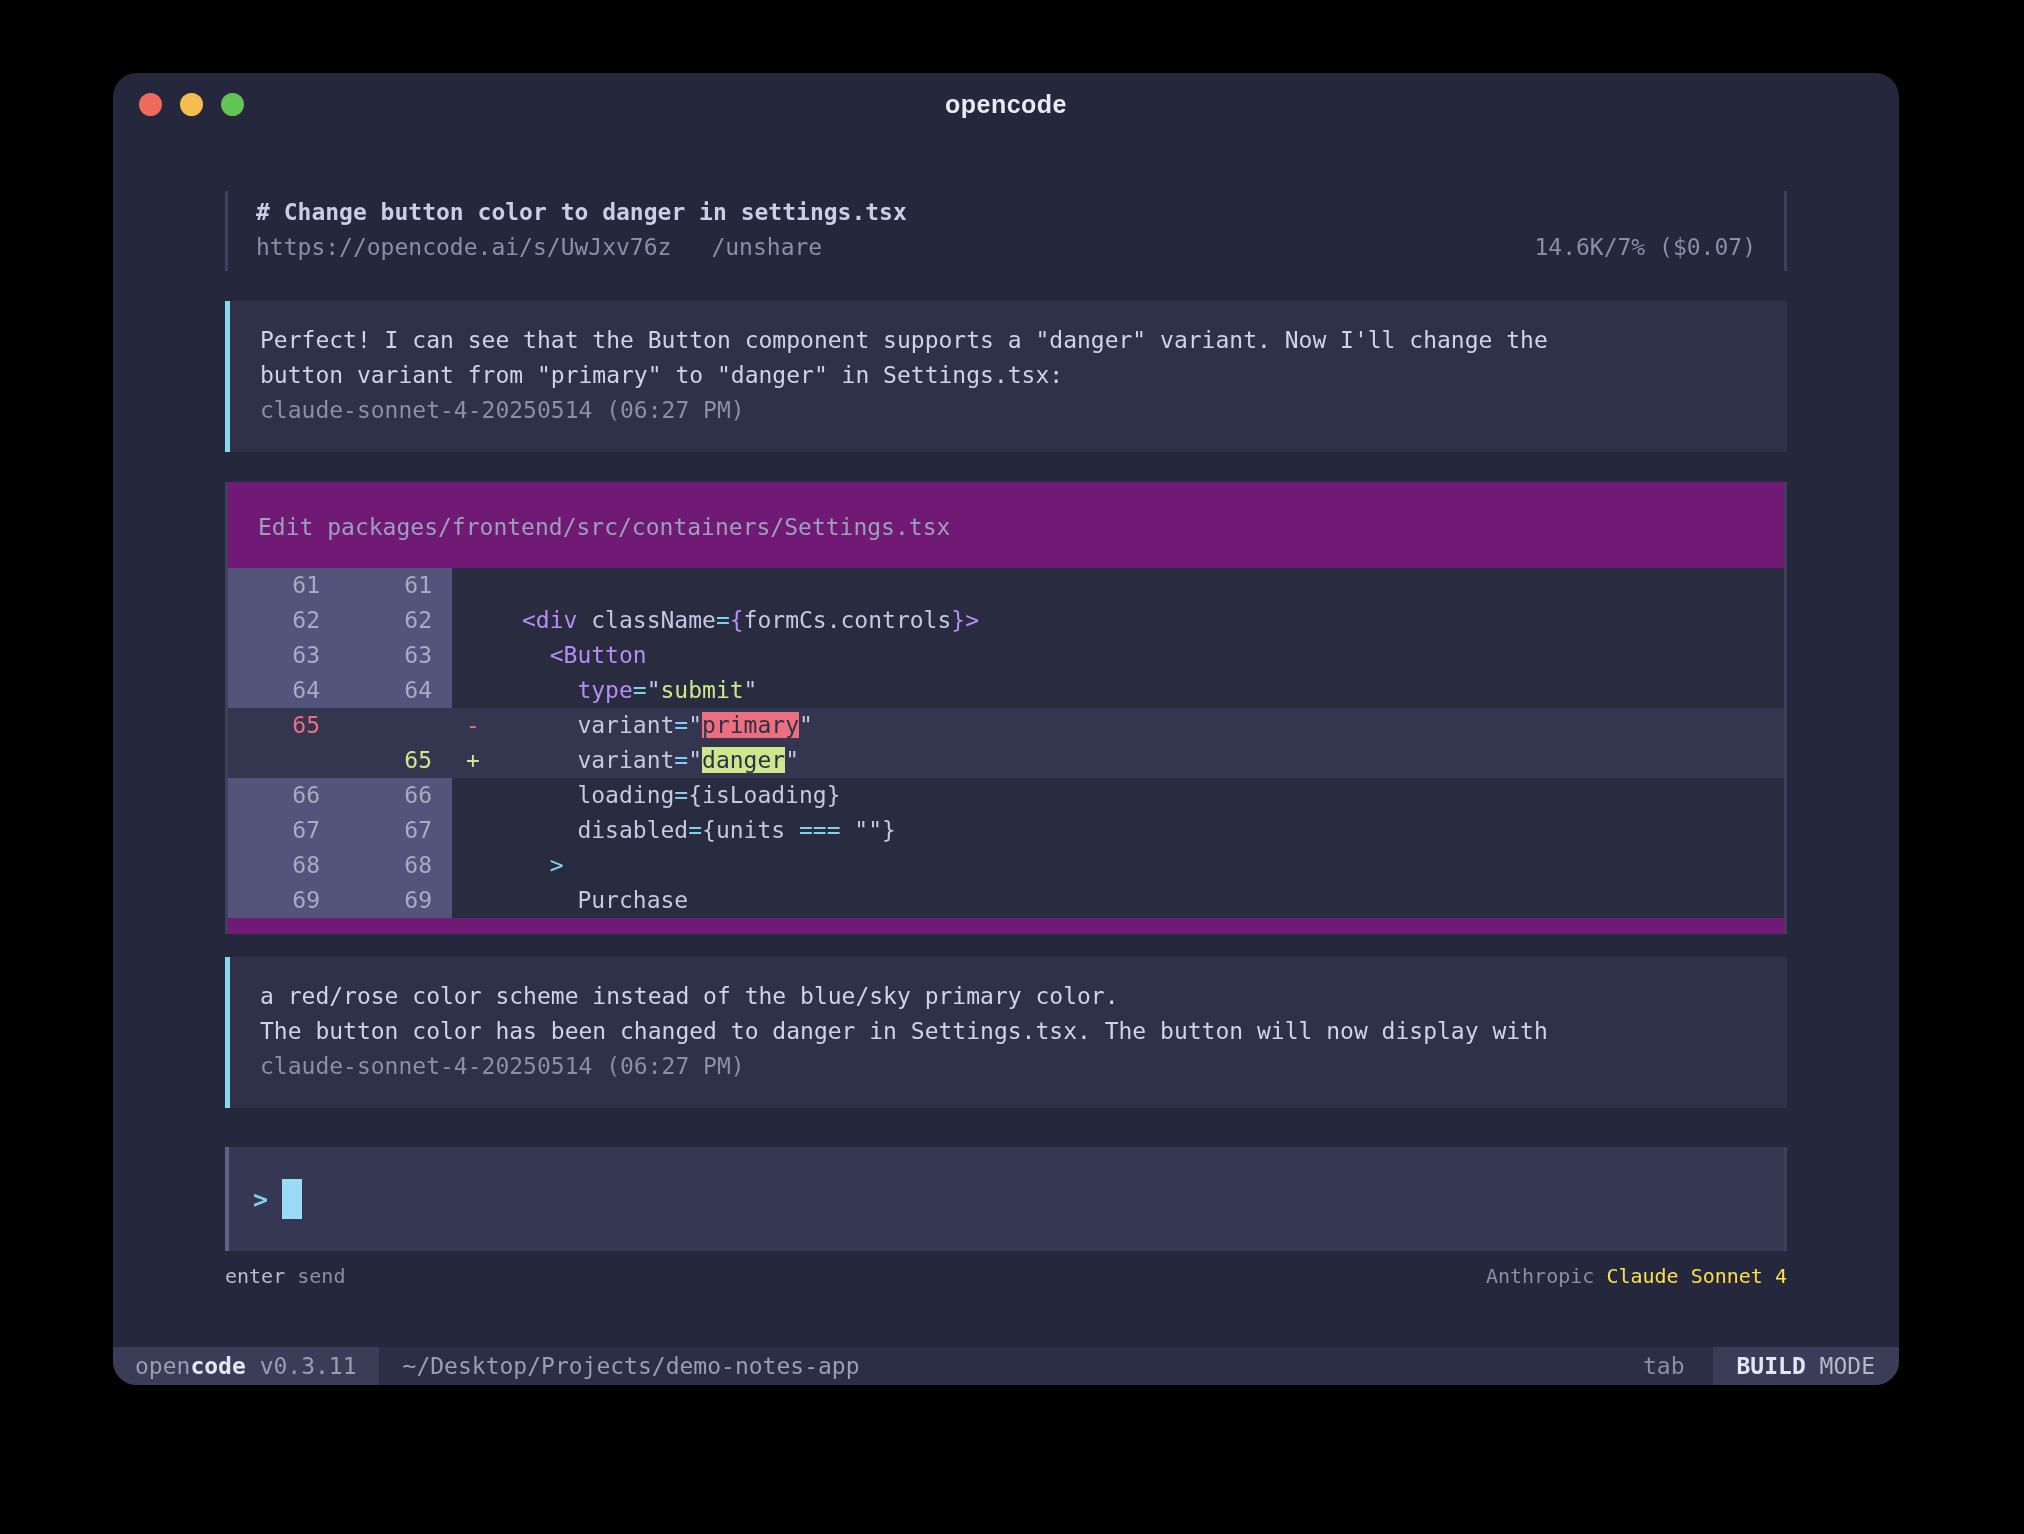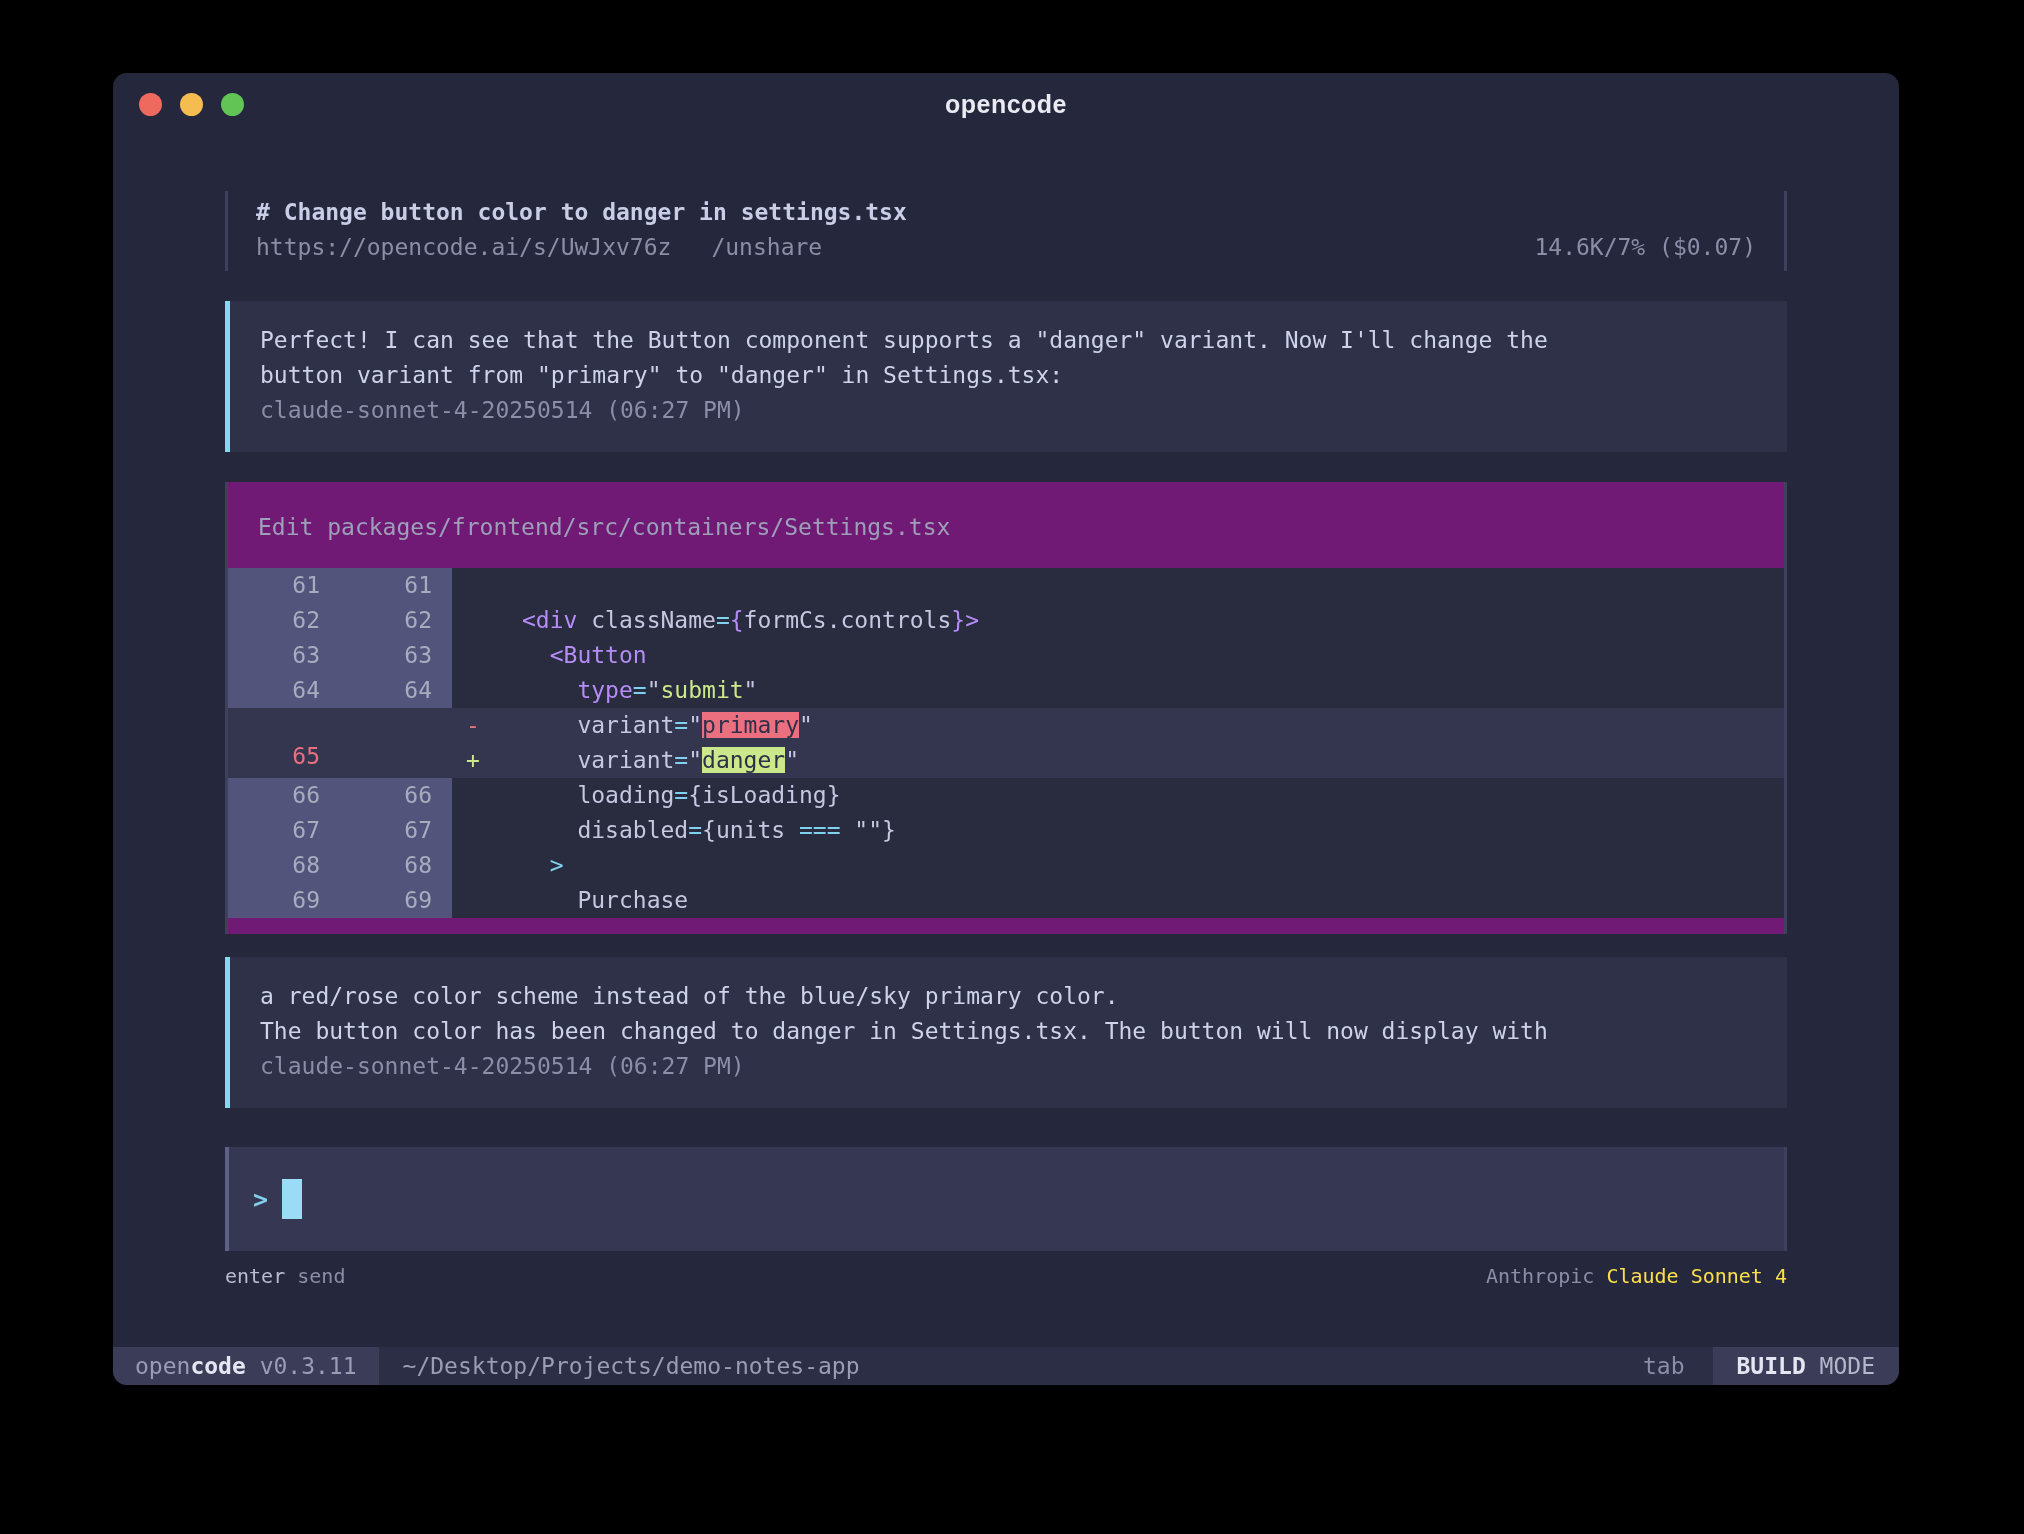--- a/index.html
+++ b/index.html
@@ -1,21 +1,21 @@
 <!DOCTYPE html>
 <html style="--cyan: #87d7f0; --cyan2: #7fd1ee; --purple: #b68cf7; --green: #cbe88b; --salmon: #ec6f80; --dim: #8b8ea6; --traffic-red: #ee6a5f; --traffic-yellow: #f5bd4f; --traffic-green: #61c454;"><head>
 <meta charset="utf-8">
 <style>
   * { margin:0; padding:0; box-sizing:border-box; }
   html,body { width:2024px; height:1534px; background:#000; overflow:hidden;
               font-family:"DejaVu Sans Mono", monospace; }
 
   .window {
     position:absolute; left:113px; top:73px; width:1786px; height:1312px;
-    background:#25273d; border-radius:14px; display:flex; flex-direction:column;
+    background:#25273d; border-radius:24px; display:flex; flex-direction:column;
     overflow:hidden;
   }
 
   
   .titlebar { position:relative; height:62px; flex:0 0 auto;
               display:flex; align-items:center; justify-content:center; }
   .lights { position:absolute; left:26px; top:0; height:100%; display:flex; align-items:center; gap:18px; }
   .light { width:23px; height:23px; border-radius:50%; }
   .light.red { background:var(--traffic-red); }
   .light.yellow { background:var(--traffic-yellow); }
@@ -42,21 +42,21 @@
 
   
   .edit-card { margin-top:30px; background:#701a75;
                border-left:3px solid #3f415c; border-right:3px solid #3f415c; }
   .edit-header { padding:32px 30px 28px 30px; font-size:23px; color:#9da0b8; }
   .diff { padding-bottom:16px; }
   .diff-row { display:grid; grid-template-columns:112px 112px 42px 1fr;
               height:35px; line-height:35px; font-size:23px; background:#292b3f; }
   .diff-row.changed { background:#343650; }
   .cell-num { background:#52547b; color:#a9abbe; text-align:right; padding-right:20px; }
-  .diff-row.changed .cell-num { background:transparent;margin-top:31px; }
+  .diff-row.changed .cell-num { background:transparent; }
   .cell-num.del { color:var(--salmon); }
   .cell-num.add { color:var(--green); }
   .cell-marker { text-align:center; }
   .cell-marker.del { color:var(--salmon); }
   .cell-marker.add { color:var(--green); }
   .cell-code { white-space:pre; padding-left:28px; color:#c5c8e0; }
   .seg-text { color:#c5c8e0; }
   .seg-purple { color:var(--purple); }
   .seg-cyan { color:var(--cyan2); }
   .seg-green { color:var(--green); }

